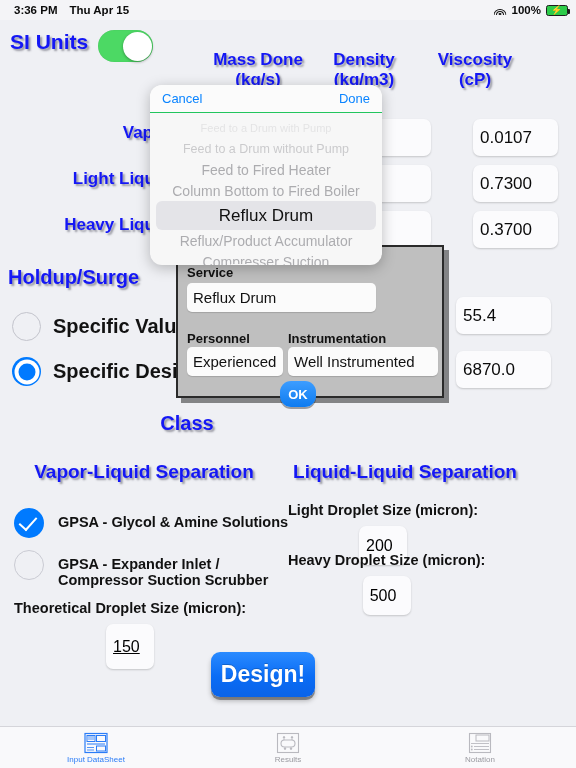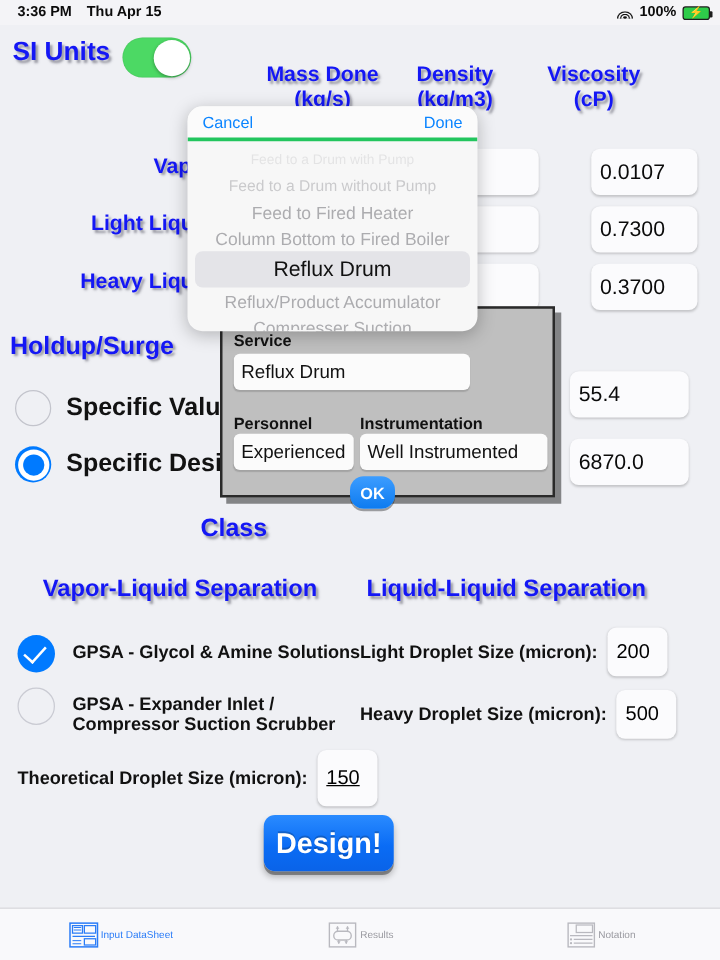--- a/index.html
+++ b/index.html
@@ -117,21 +117,21 @@
   #ck-1 { left:14px; top:488px; }
   #ck-2 { left:14px; top:530px; }
   .chk-outer { width:30px; height:30px; border-radius:50%; border:1.5px solid #cacbd3; background:#eff0f4; flex:none; }
   .chk-outer.sel { background:#007aff; border:none; position:relative; }
   .chk-outer.sel:after {
     content:""; position:absolute; left:9px; top:5px; width:8px; height:15px;
     border:solid #fff; border-width:0 2.8px 2.8px 0; transform: rotate(42deg);
   }
   .chk-lbl { font-size:14.5px; font-weight:bold; color:#111; line-height:16px; padding-top:6px; }
 
-  .sz-row { position:absolute; display:flex; align-items:center; gap:8px; }
+  .sz-row { position:absolute; display:flex; align-items:center; gap:8px;flex-direction:column; }
   #sz-light { left:288px; top:482px; }
   #sz-heavy { left:288px; top:532px; }
   #sz-theo  { left:14px; top:580px;justify-content:space-between; }
   .sz-lbl { font-size:14.5px; font-weight:bold; color:#111; }
   .sz-input {
     background:#fbfbfd; border-radius:7px; box-shadow:0 1px 2px rgba(0,0,0,.18);
     width:48px; height:39px; display:flex; align-items:center; padding-left:7px; font-size:16px;
   }
   #sz-theo .sz-input { width:48px; height:45px;text-decoration:underline; }
 
@@ -144,21 +144,21 @@
     box-shadow: 0 3px 0 rgba(0,0,0,.35), 0 4px 5px rgba(0,0,0,.25);
     text-shadow: 0 -1px 0 rgba(0,0,0,.2);
   }
 
   
   .tabbar {
     position:absolute; left:0; top:726px; width:576px; height:42px;
     background:#f9f9fb; border-top:1px solid #d5d5da;
     display:flex;
   }
-  .tab { flex:1; display:flex; align-items:center; justify-content:center; gap:1px; }
+  .tab { flex:1; display:flex; flex-direction:column; align-items:center; justify-content:center; gap:1px; }
   .tab-label { font-size:8px; color:#9a9aa0; }
   .tab.active .tab-label { color:#2a7cf7; }
   .tabicon { width:26px; height:22px; }
 
   
   #dim { position:absolute; inset:0; background:transparent; }
   #dialog {
     position:absolute; left:176px; top:245px; width:268px; height:153px;
     background:#bfbfbf; border:2px solid #2a2a2a;
     box-shadow: 5px 5px 0 rgba(0,0,0,.45);
@@ -191,21 +191,21 @@
     overflow:hidden;
   }
   #picker:after {
     content:""; position:absolute; left:80px; bottom:-11px;
     border-left:12px solid transparent; border-right:12px solid transparent;
     border-top:12px solid #f7f7f7;
   }
   .pk-bar {
     height:28px; background:#fbfbfb; display:flex; align-items:center;
     justify-content:space-between; padding:0 12px; font-size:13px; color:#0a84ff;
-    border-bottom:3px solid #22c55e;
+    border-bottom:1px solid #22c55e;
   }
   .pk-list { position:relative; height:152px; padding-top:4px; }
   .pk-item {
     height:21px; display:flex; align-items:center; justify-content:center;
     font-size:14px; color:#8d8d92; white-space:nowrap;
   }
   .pk-item.f0 { opacity:.18; font-size:11px; }
   .pk-item.f1 { opacity:.42; font-size:12.5px; }
   .pk-item.f2 { opacity:.70; font-size:14px; }
   .pk-item.sel {

